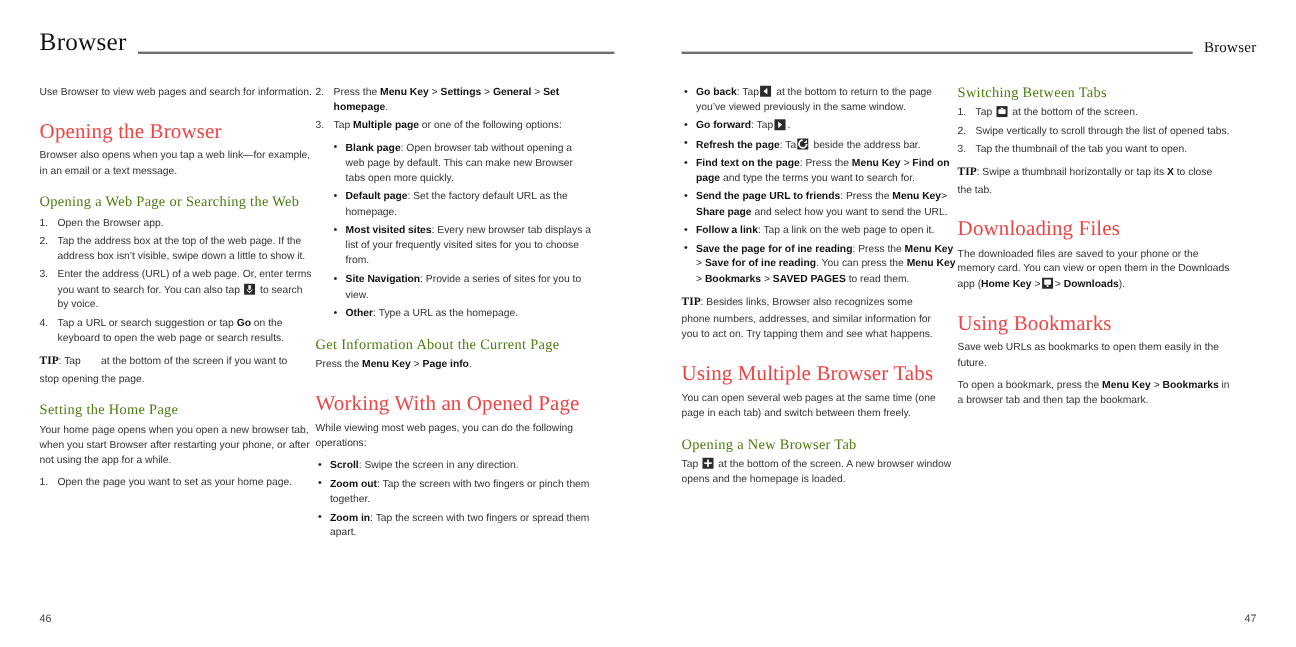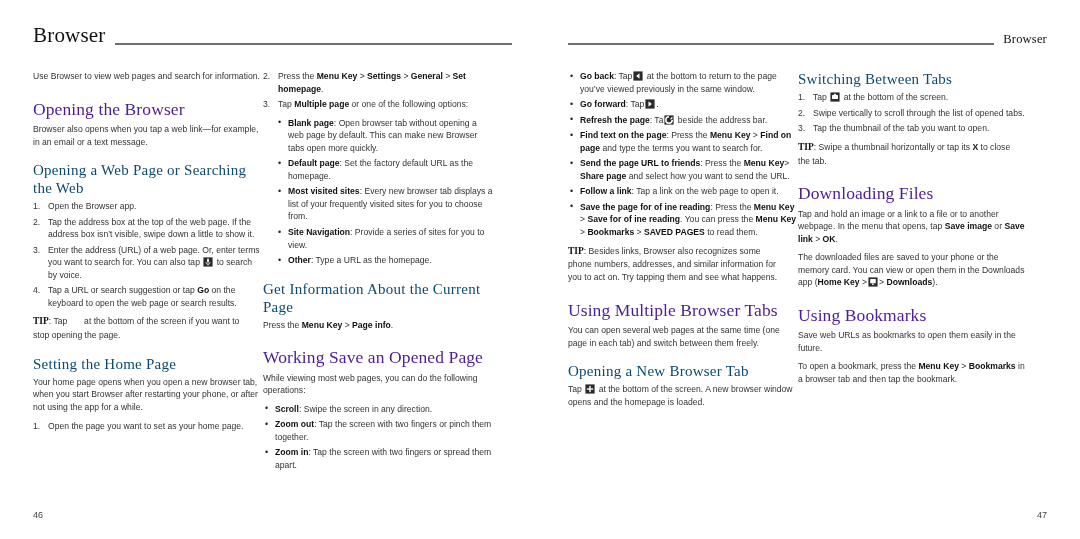--- a/index.html
+++ b/index.html
@@ -90,31 +90,31 @@
   }
 
   
   h1.sec {
     font-family: "Liberation Serif", serif;
     font-size: 17.5px;
     font-weight: 400;
     letter-spacing: 0.1px;
     line-height: 1.17;
     margin: 16px 0 4px 0;
-    color: #4c1d95;
+    color: #ef4444;
   }
 
   h2.sub {
     font-family: "Liberation Serif", serif;
-    font-size: 15px;
+    font-size: 12px;
     font-weight: 400;
     letter-spacing: 0.25px;
     line-height: 1.2;
     margin: 13px 0 3px 0;
-    color: #0c4a6e;
+    color: #4d7c0f;
   }
   h2.sub.first { margin-top: 0; }
 
   p.body {
     font-size: 8.6px;
     line-height: 1.46;
     margin: 0 0 6px 0;
     color: #333;
   }
 
@@ -261,21 +261,21 @@
           <li><span class="b">Default page</span><span>: Set the factory default URL as the homepage.</span></li>
           <li><span class="b">Most visited sites</span><span>: Every new browser tab displays a list of your frequently visited sites for you to choose from.</span></li>
           <li><span class="b">Site Navigation</span><span>: Provide a series of sites for you to view.</span></li>
           <li><span class="b">Other</span><span>: Type a URL as the homepage.</span></li>
         </ul>
 
         <h2 class="sub">Get Information About the Current Page</h2>
 
         <p class="body"><span>Press the </span><span class="b">Menu Key</span><span> &gt; </span><span class="b">Page info</span><span>.</span></p>
 
-        <h1 class="sec">Working Save an Opened Page</h1>
+        <h1 class="sec">Working With an Opened Page</h1>
 
         <p class="body">While viewing most web pages, you can do the following operations:</p>
 
         <ul class="bul">
           <li><span class="b">Scroll</span><span>: Swipe the screen in any direction.</span></li>
           <li><span class="b">Zoom out</span><span>: Tap the screen with two fingers or pinch them together.</span></li>
           <li><span class="b">Zoom in</span><span>: Tap the screen with two fingers or spread them apart.</span></li>
         </ul>
 
       </div>
@@ -349,21 +349,20 @@
                   <path d="M5 1.4 L6.6 3 L3.4 3 Z" fill="#fff"></path>
                 </svg></span><span> at the bottom of the screen.</span></li>
           <li><span class="mk">2.</span><span>Swipe vertically to scroll through the list of opened tabs.</span></li>
           <li><span class="mk">3.</span><span>Tap the thumbnail of the tab you want to open.</span></li>
         </ol>
 
         <p class="tip"><span class="tiplabel">TIP</span><span>: Swipe a thumbnail horizontally or tap its </span><span class="b">X</span><span> to close the tab.</span></p>
 
         <h1 class="sec">Downloading Files</h1>
 
-        <p class="body"><span>Tap and hold an image or a link to a file or to another webpage. In the menu that opens, tap </span><span class="b">Save image</span><span> or </span><span class="b">Save link</span><span> &gt; </span><span class="b">OK</span><span>.</span></p>
 
         <p class="body"><span>The downloaded files are saved to your phone or the memory card. You can view or open them in the Downloads app (</span><span class="b">Home Key</span><span> &gt;</span><span class="ic"><svg viewBox="0 0 10 10">
                 <rect x="0.4" y="0.4" width="9.2" height="9.2" fill="#2b2b2b"></rect>
                 <rect x="2.2" y="2" width="5.6" height="4.2" rx="0.5" fill="#fff"></rect>
                 <rect x="4.2" y="6.6" width="1.6" height="1.4" fill="#fff"></rect>
               </svg></span><span>&gt; </span><span class="b">Downloads</span><span>).</span></p>
 
         <h1 class="sec">Using Bookmarks</h1>
 
         <p class="body">Save web URLs as bookmarks to open them easily in the future.</p>

